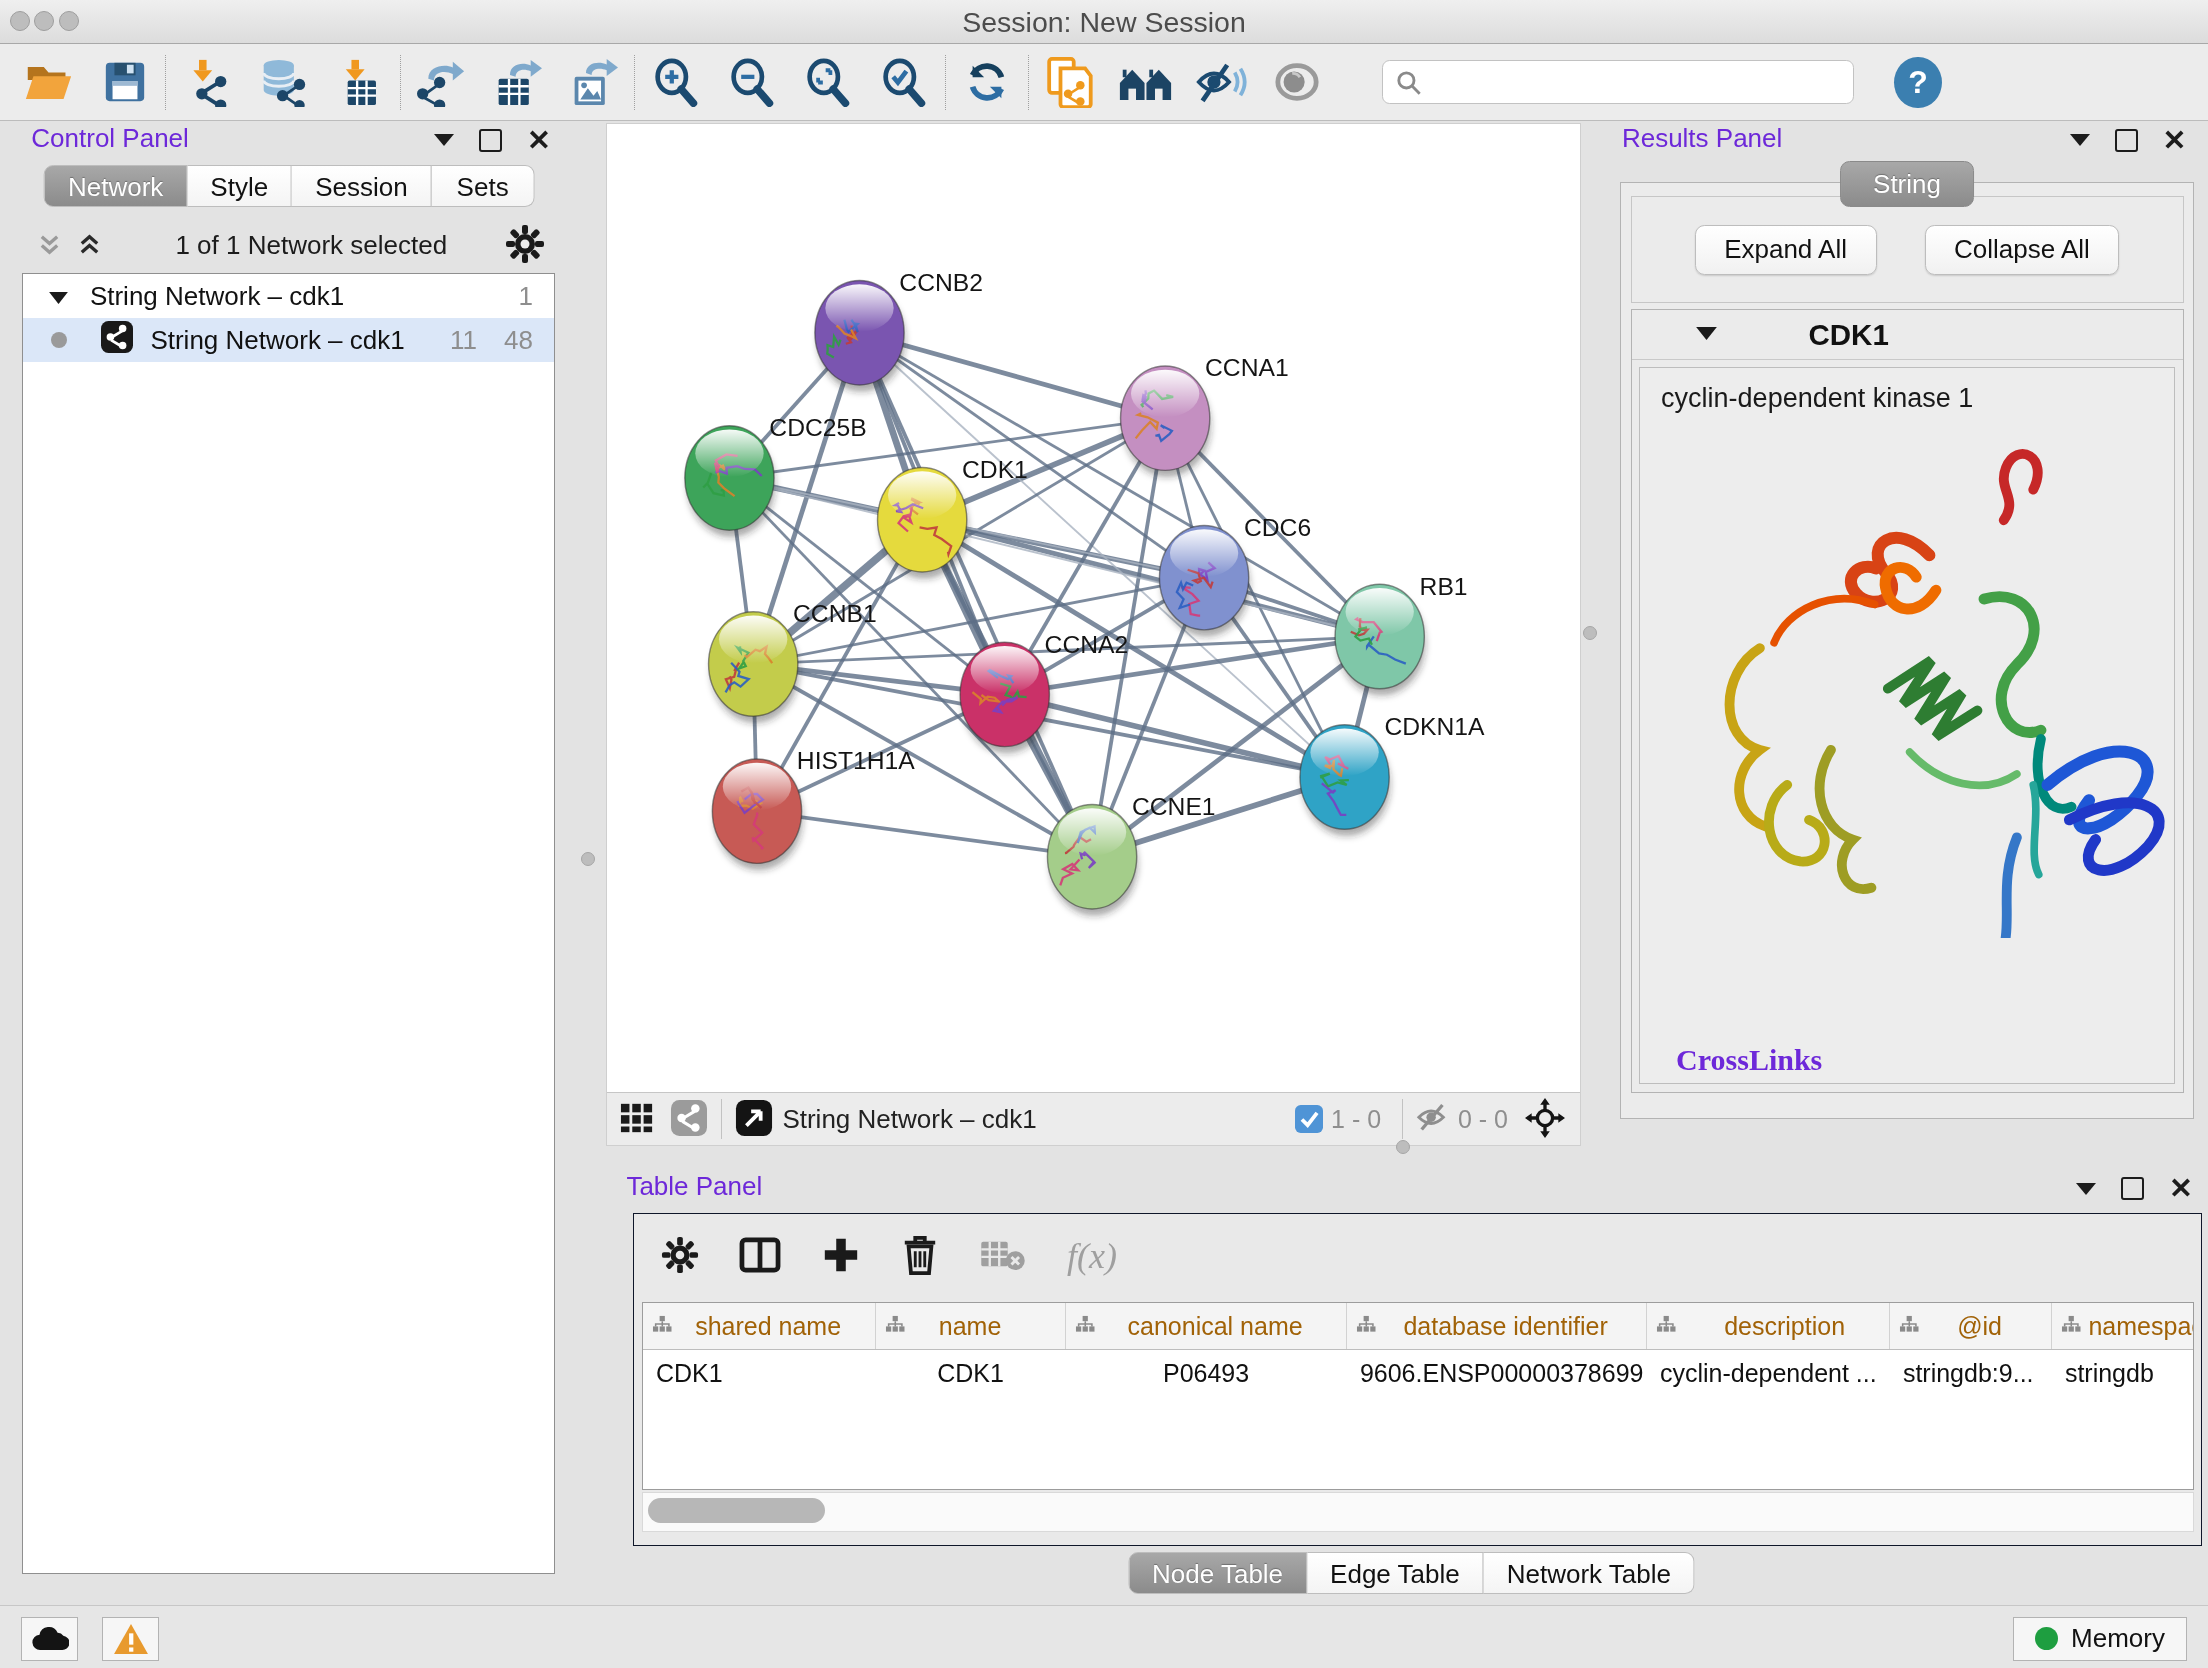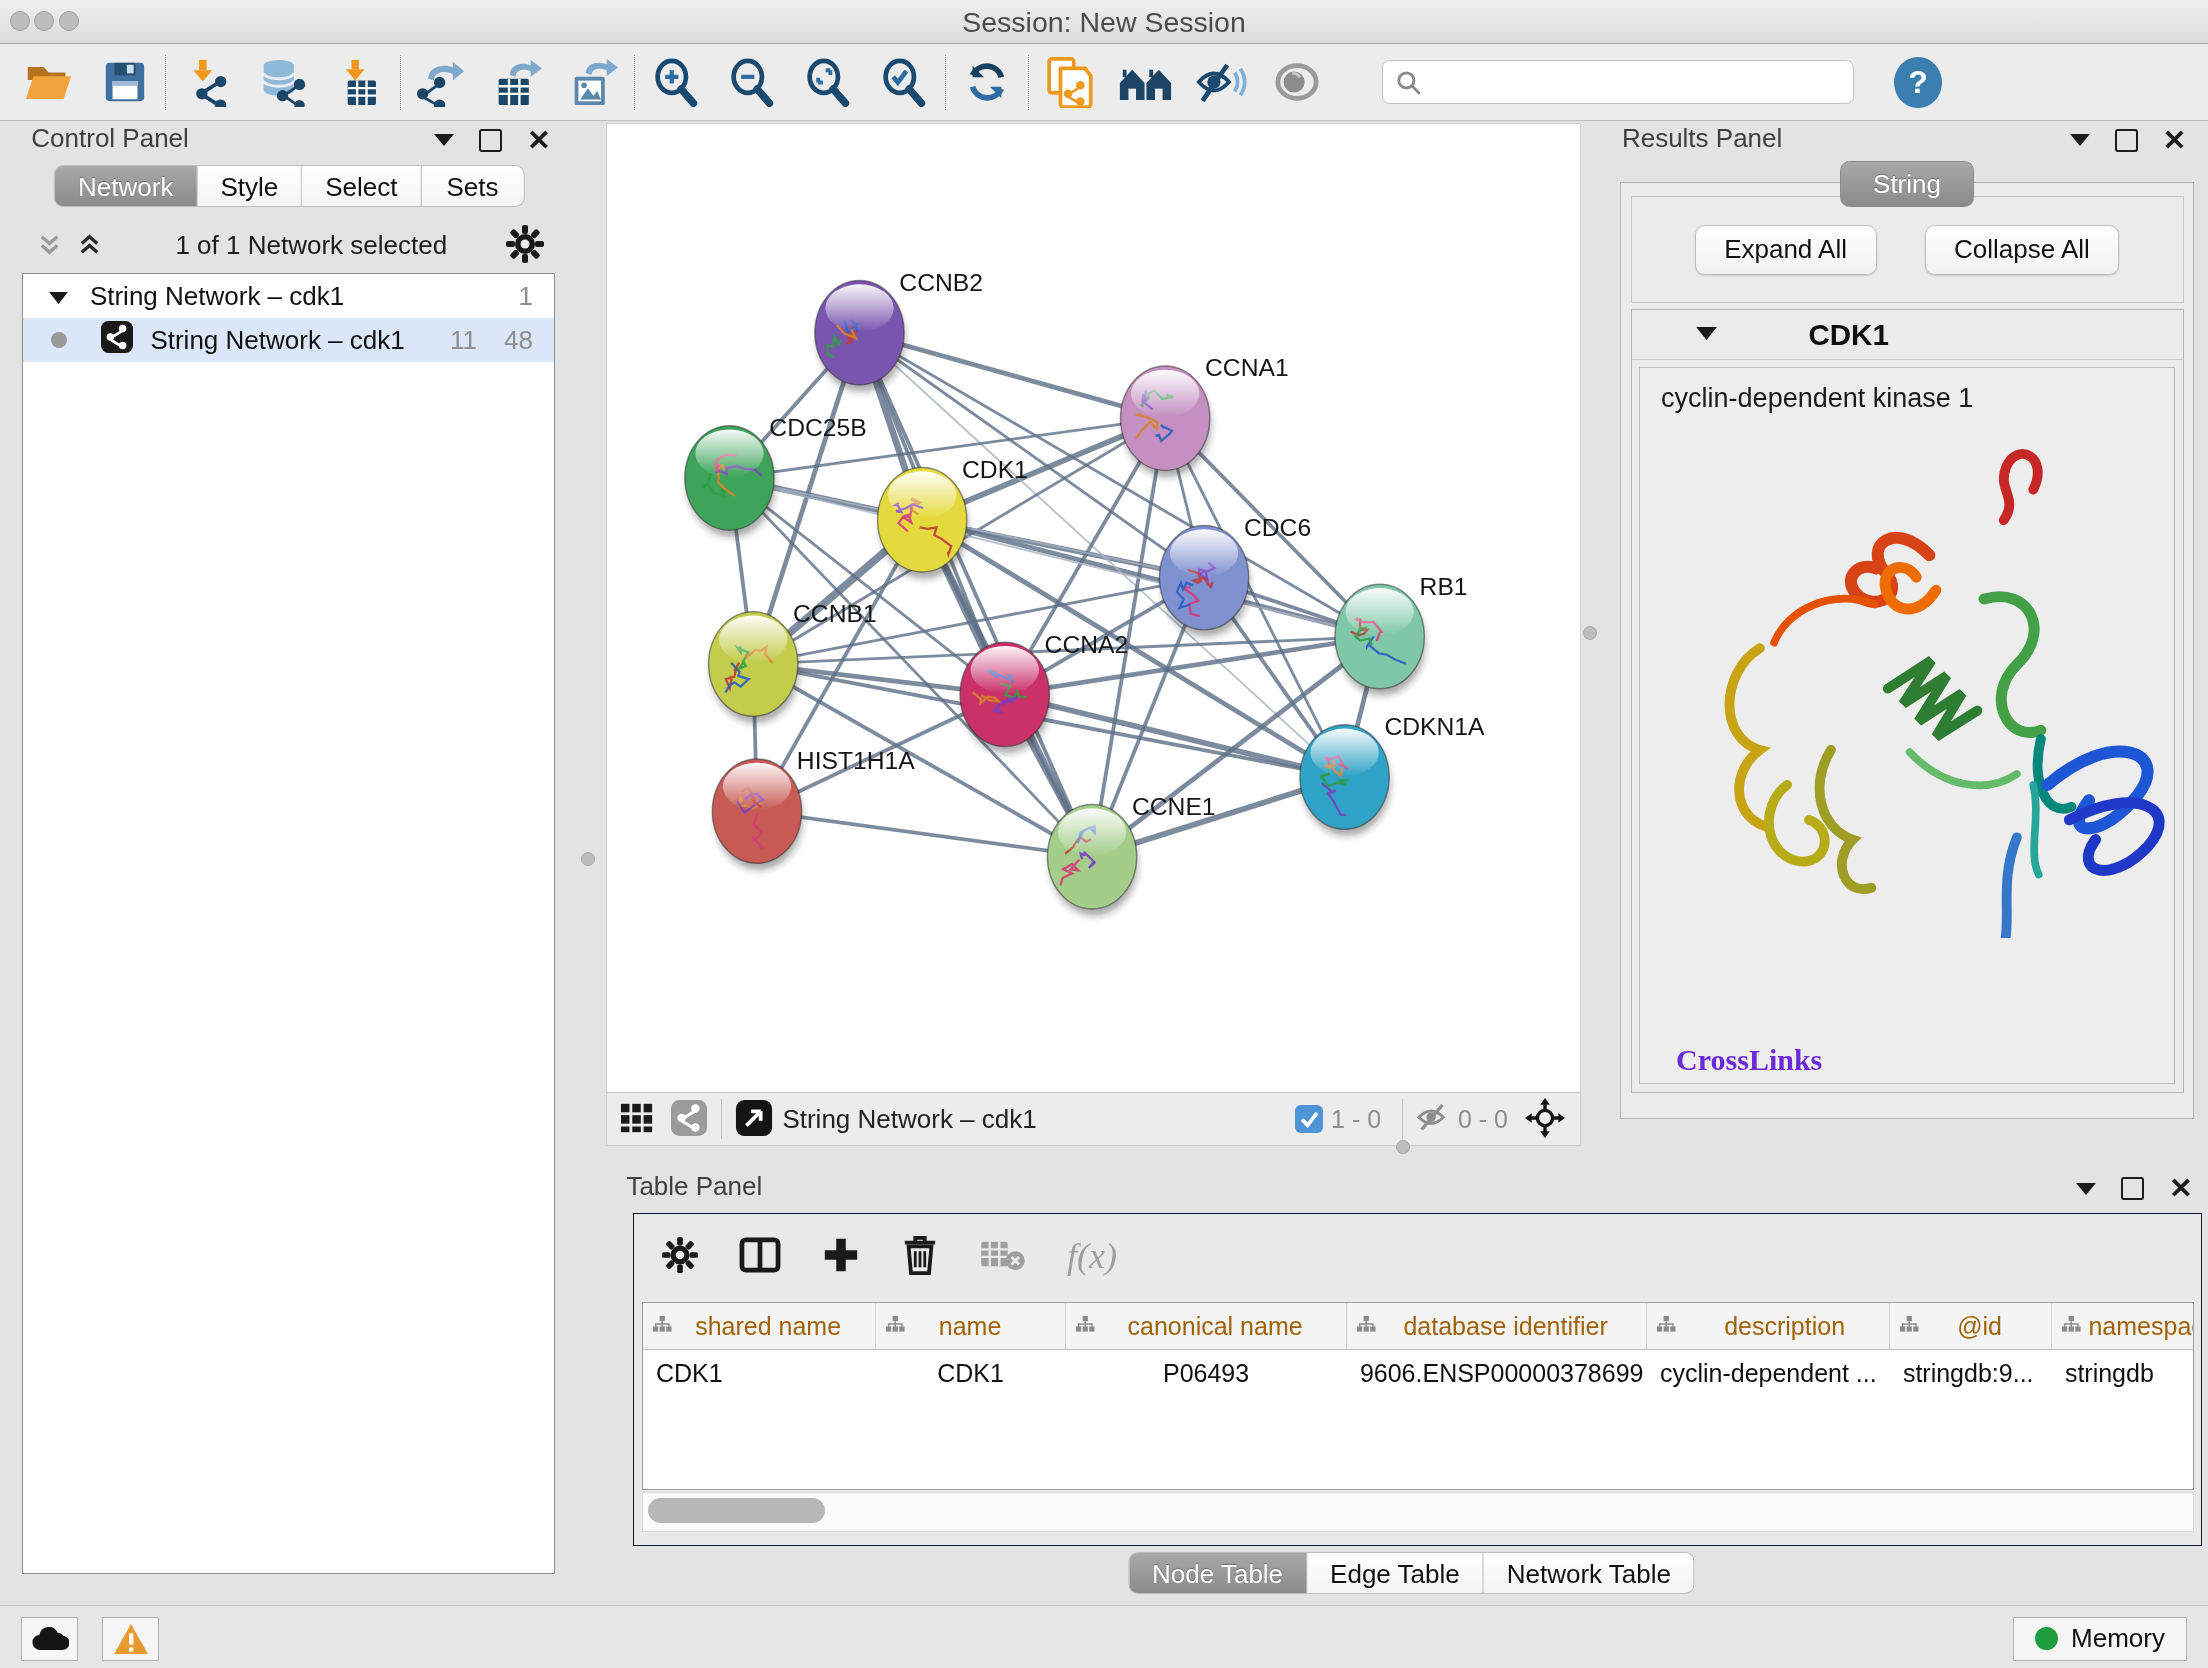--- a/index.html
+++ b/index.html
@@ -11,21 +11,21 @@
   
   #toolbar{position:absolute;left:0;top:44px;width:100%;height:76px;background:#ececec;border-bottom:1px solid #bcbcbc;display:flex;align-items:center;}
   .tb-btn{width:55px;height:55px;display:flex;align-items:center;justify-content:center;flex:0 0 auto;}
   .tb-sep{width:0;height:55px;border-left:1.9px dotted #9f9f9f;margin:0 13.3px;flex:0 0 auto;}
   .tb-spacer{width:21px;flex:0 0 auto;}
   #search-wrap{position:relative;margin-left:57px;flex:0 0 auto;}
   #search-input{width:472px;height:44px;border:1.9px solid #c2c2c2;border-radius:7.6px;background:#fff;font-size:25px;padding:0 11.4px 0 49px;outline:none;box-sizing:border-box;color:#333;}
   #search-icon{position:absolute;left:13.3px;top:8.6px;}
   #help-btn{margin-left:40px;width:48px;height:51px;border-radius:24px/26px;background:#3b7fb0;color:#fff;font-size:32px;font-weight:bold;display:flex;align-items:center;justify-content:center;flex:0 0 auto;}
   
-  .panel-header{position:absolute;left:17px;font-size:26px;color:#404040;}
+  .panel-header{position:absolute;left:17px;font-size:26px;color:#6d28d9;}
   .panel-icons{position:absolute;display:flex;align-items:center;gap:25px;}
   .caret-down{width:0;height:0;border-left:10.5px solid transparent;border-right:10.5px solid transparent;border-top:12.4px solid #1c1c1c;}
   .float-box{width:19px;height:19px;border:2.9px solid #1c1c1c;border-radius:2.9px;}
   .close-x{font-size:28.5px;font-weight:bold;color:#1c1c1c;line-height:19px;}
   
   .seg{display:flex;}
   .seg-btn{min-width:103px;padding:0 23px;height:42px;line-height:42px;text-align:center;background:linear-gradient(#ffffff,#f4f4f4);border:1px solid #bdbdbd;border-left:none;font-size:26px;color:#111;box-sizing:border-box;}
   .seg-btn:first-child{border-left:1px solid #bdbdbd;border-radius:9.5px 0 0 9.5px;}
   .seg-btn:last-child{border-radius:0 9.5px 9.5px 0;}
   .seg-active{background:linear-gradient(#a8a8a8,#8b8b8b);color:#fff;text-shadow:0 -1px 1px rgba(0,0,0,.3);}
@@ -284,21 +284,21 @@
   <div id="control-panel">
     <div class="panel-header" style="top:0">Control Panel</div>
     <div class="panel-icons" style="top:5.7px;right:13.3px">
       <div class="caret-down"></div>
       <div class="float-box"></div>
       <div class="close-x">✕</div>
     </div>
     <div id="cp-tabs" class="seg">
         <div class="seg-btn seg-active">Network</div>
         <div class="seg-btn">Style</div>
-        <div class="seg-btn">Select</div>
+        <div class="seg-btn">Session</div>
         <div class="seg-btn">Sets</div>
       </div>
     <div id="cp-status-row">
       <span class="chev" style="margin-left:23px">
         <svg width="25" height="25" viewBox="0 0 26 26">
             <path d="M5 4l8 7 8-7M5 13l8 7 8-7" stroke="#9a9a9a" stroke-width="3.5" fill="none"></path>
           </svg>
       </span>
       <span class="chev">
         <svg width="25" height="25" viewBox="0 0 26 26">

